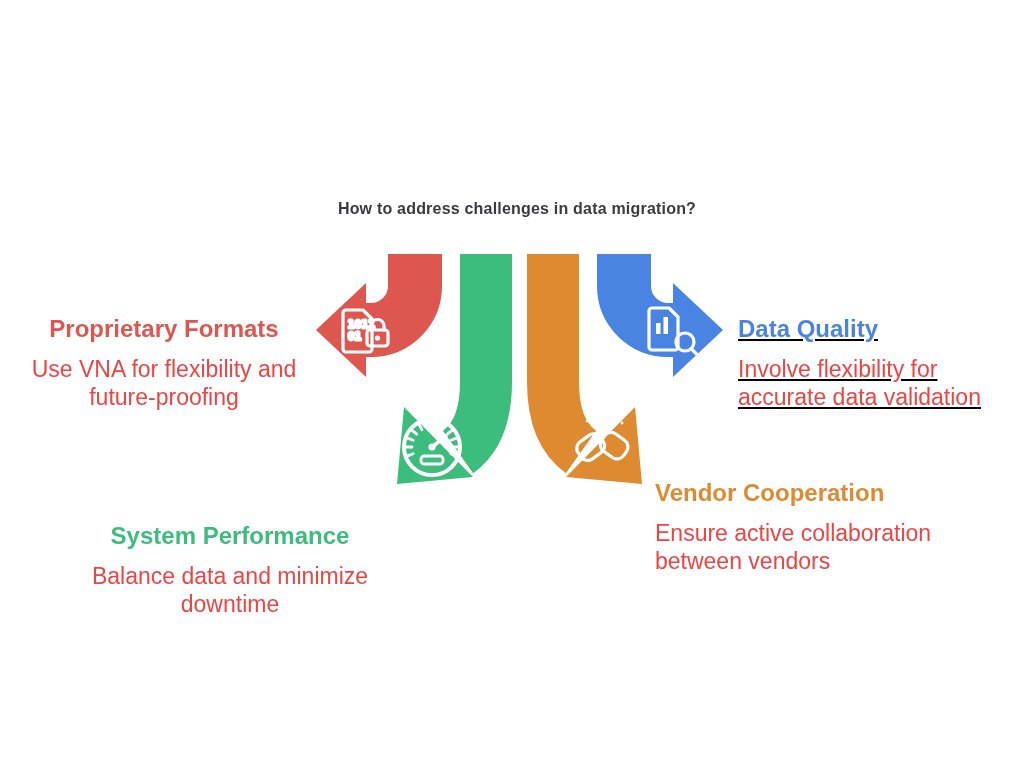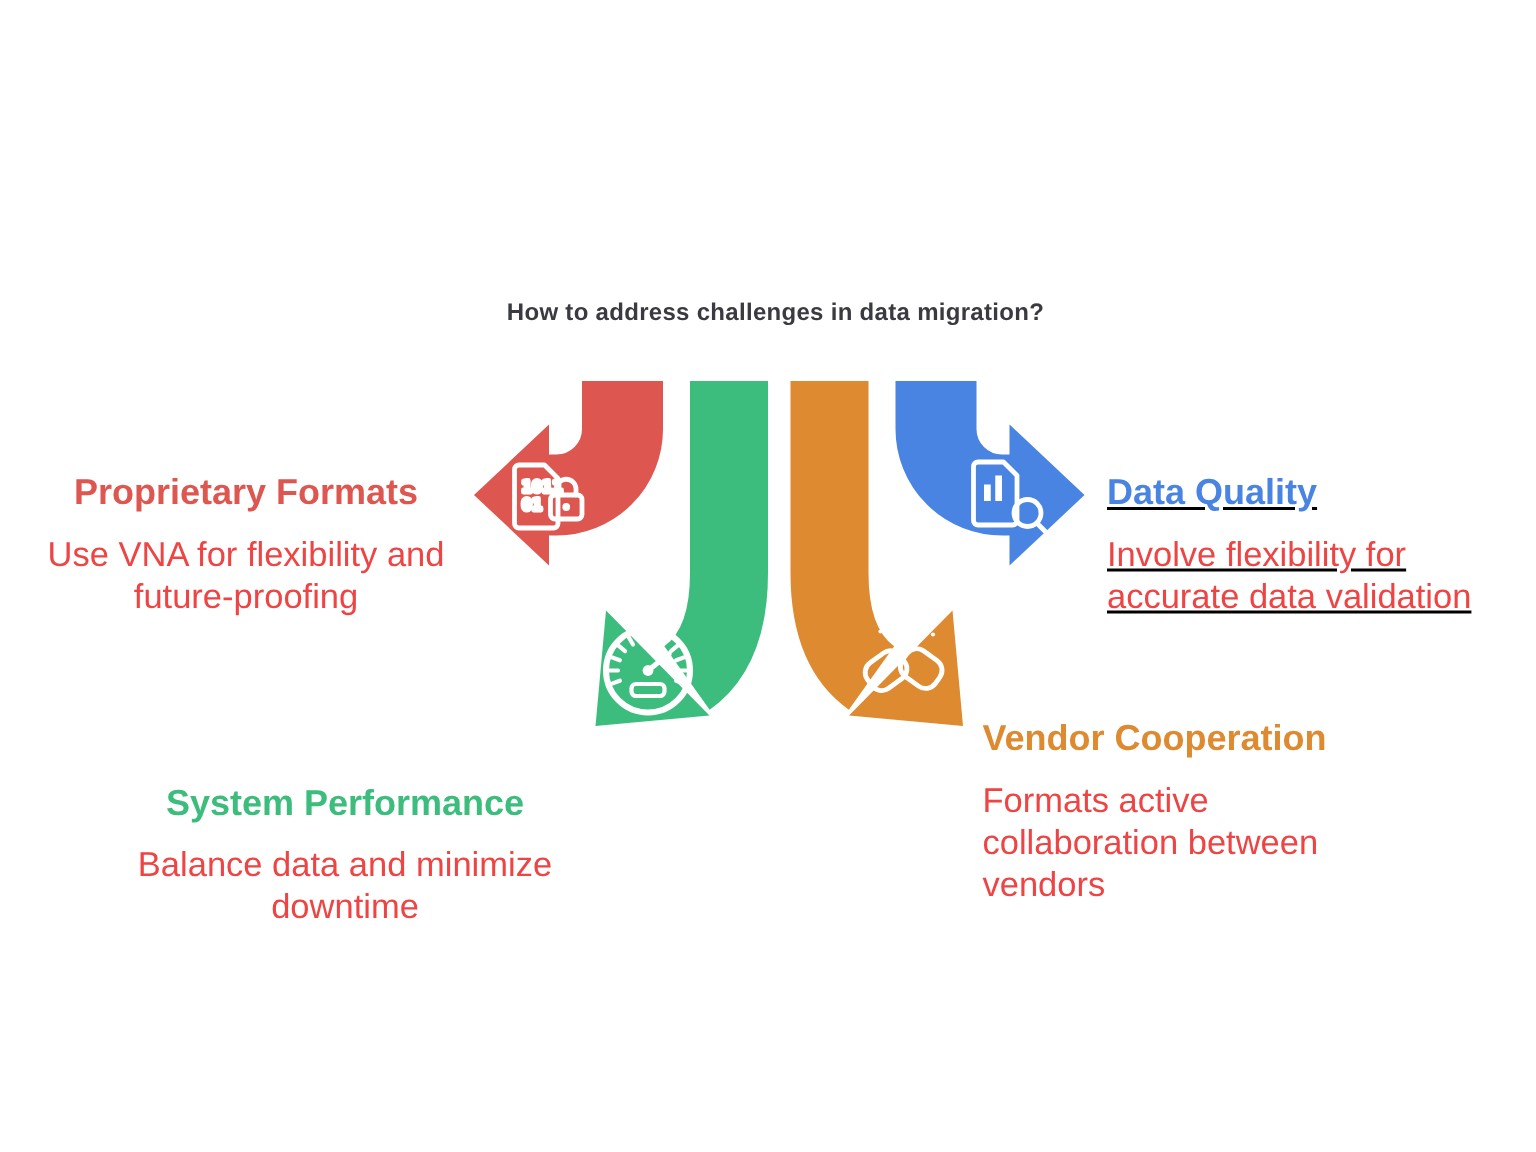--- a/index.html
+++ b/index.html
@@ -100,16 +100,16 @@
     <p class="body">Involve flexibility for accurate data validation</p>
   </div>
 
   <div class="callout co-performance align-right">
     <p class="heading" style="color: rgb(61, 189, 125);">System Performance</p>
     <p class="body">Balance data and minimize downtime</p>
   </div>
 
   <div class="callout co-vendor align-left">
     <p class="heading" style="color: rgb(222, 138, 48);">Vendor Cooperation</p>
-    <p class="body">Formats active collaboration between vendors</p>
+    <p class="body">Ensure active collaboration between vendors</p>
   </div>
 
 </div>
 
 </body></html>

